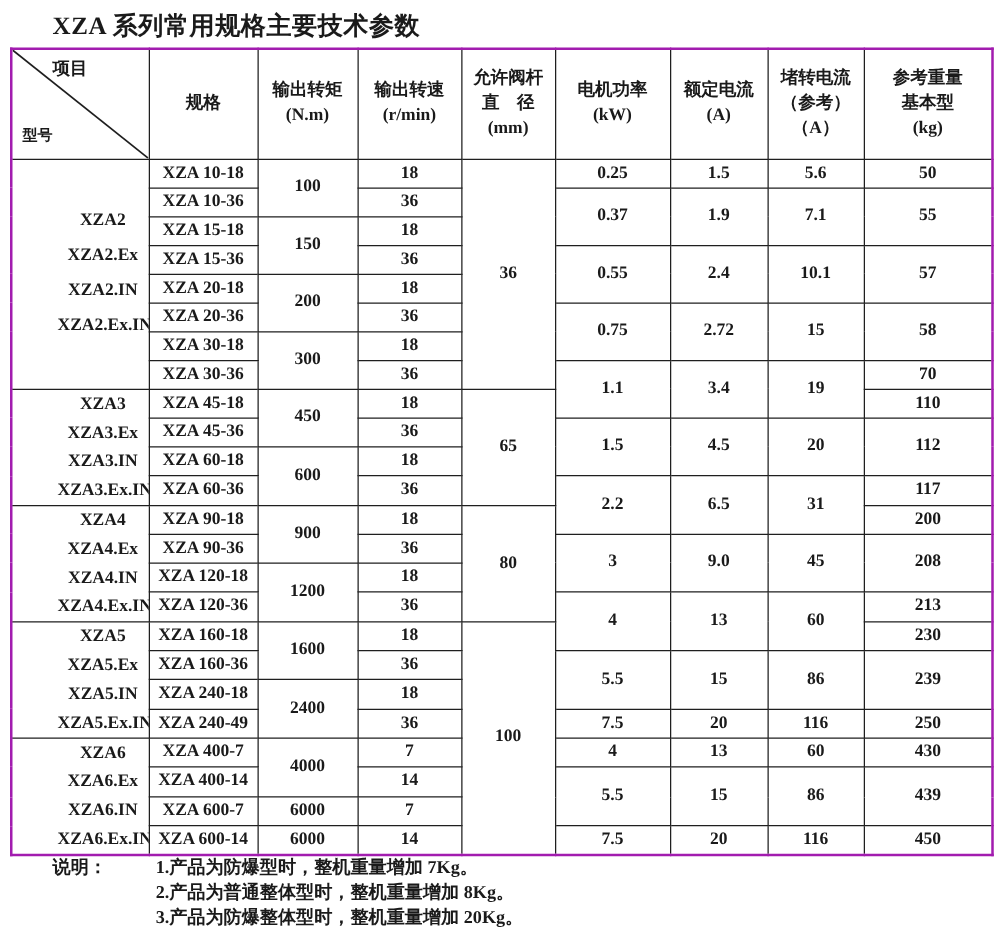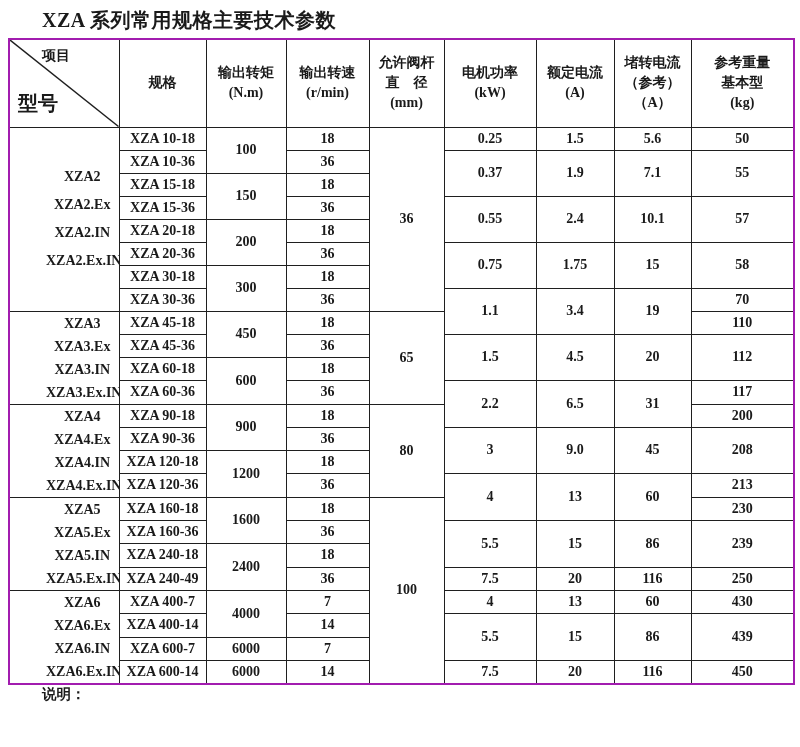--- a/index.html
+++ b/index.html
@@ -16,21 +16,21 @@
   td { font-size:14px; }
 
   td.spec-cell { text-align:left; padding-left:7px; }
   td.model-cell { text-align:left; padding-left:8px; vertical-align:middle; }
   td.model-cell div { line-height:23px; white-space:nowrap;margin-left:36px; }
   td.model-cell.tall div { line-height:28px; }
 
   th.corner { position:relative; padding:0; }
   th.corner svg { position:absolute; left:0; top:0; width:100%; height:100%; }
   .corner-top { position:absolute; top:6px; left:32px; font-size:14px; }
-  .corner-bottom { position:absolute; bottom:9px; left:8px; font-size:20px; }
+  .corner-bottom { position:absolute; bottom:9px; left:8px; font-size:12px; }
 
   .notes { position:absolute; left:42px; top:684px; display:flex; font-size:14.5px; font-weight:bold; line-height:20px;gap:39px; }
   .notes-label { white-space:nowrap; }
   .notes-items div { white-space:nowrap; }
 </style>
 </head>
 <body>
 
 <div class="page">
 
@@ -133,21 +133,21 @@
         </tr>
         <tr>
           <td class="spec-cell" rowspan="1">XZA 20-18</td>
           <td class="num-cell" rowspan="2">200</td>
           <td class="num-cell" rowspan="1">18</td>
         </tr>
         <tr>
           <td class="spec-cell" rowspan="1">XZA 20-36</td>
           <td class="num-cell" rowspan="1">36</td>
           <td class="num-cell" rowspan="2">0.75</td>
-          <td class="num-cell" rowspan="2">1.75</td>
+          <td class="num-cell" rowspan="2">2.72</td>
           <td class="num-cell" rowspan="2">15</td>
           <td class="num-cell" rowspan="2">58</td>
         </tr>
         <tr>
           <td class="spec-cell" rowspan="1">XZA 30-18</td>
           <td class="num-cell" rowspan="2">300</td>
           <td class="num-cell" rowspan="1">18</td>
         </tr>
         <tr>
           <td class="spec-cell" rowspan="1">XZA 30-36</td>
@@ -294,15 +294,20 @@
           <td class="num-cell" rowspan="1">7.5</td>
           <td class="num-cell" rowspan="1">20</td>
           <td class="num-cell" rowspan="1">116</td>
           <td class="num-cell" rowspan="1">450</td>
         </tr>
       </tbody>
   </table>
 
   <div class="notes">
     <div class="notes-label">说明：</div>
+    <div class="notes-items">
+      <div>1.产品为防爆型时，整机重量增加 7Kg。</div>
+      <div>2.产品为普通整体型时，整机重量增加 8Kg。</div>
+      <div>3.产品为防爆整体型时，整机重量增加 20Kg。</div>
+    </div>
   </div>
 
 </div>
 
 </body></html>

